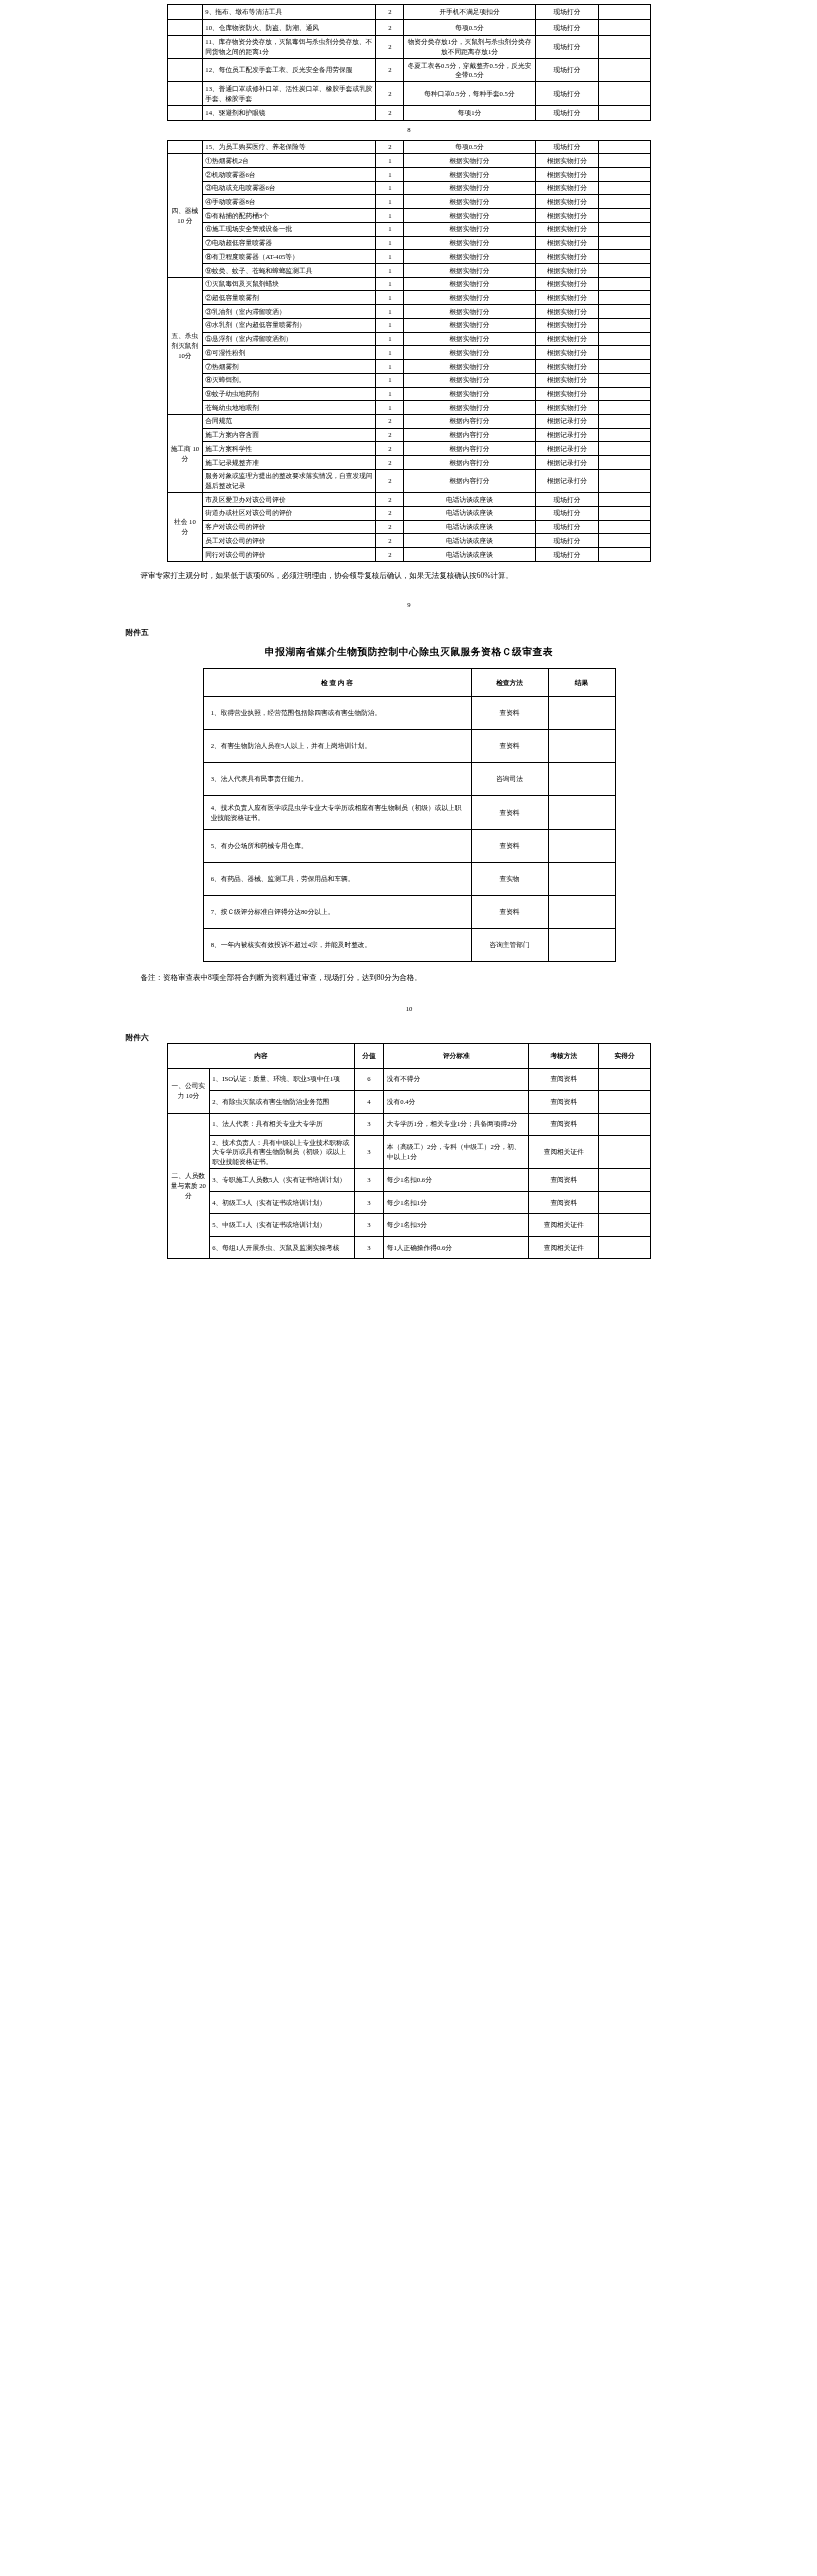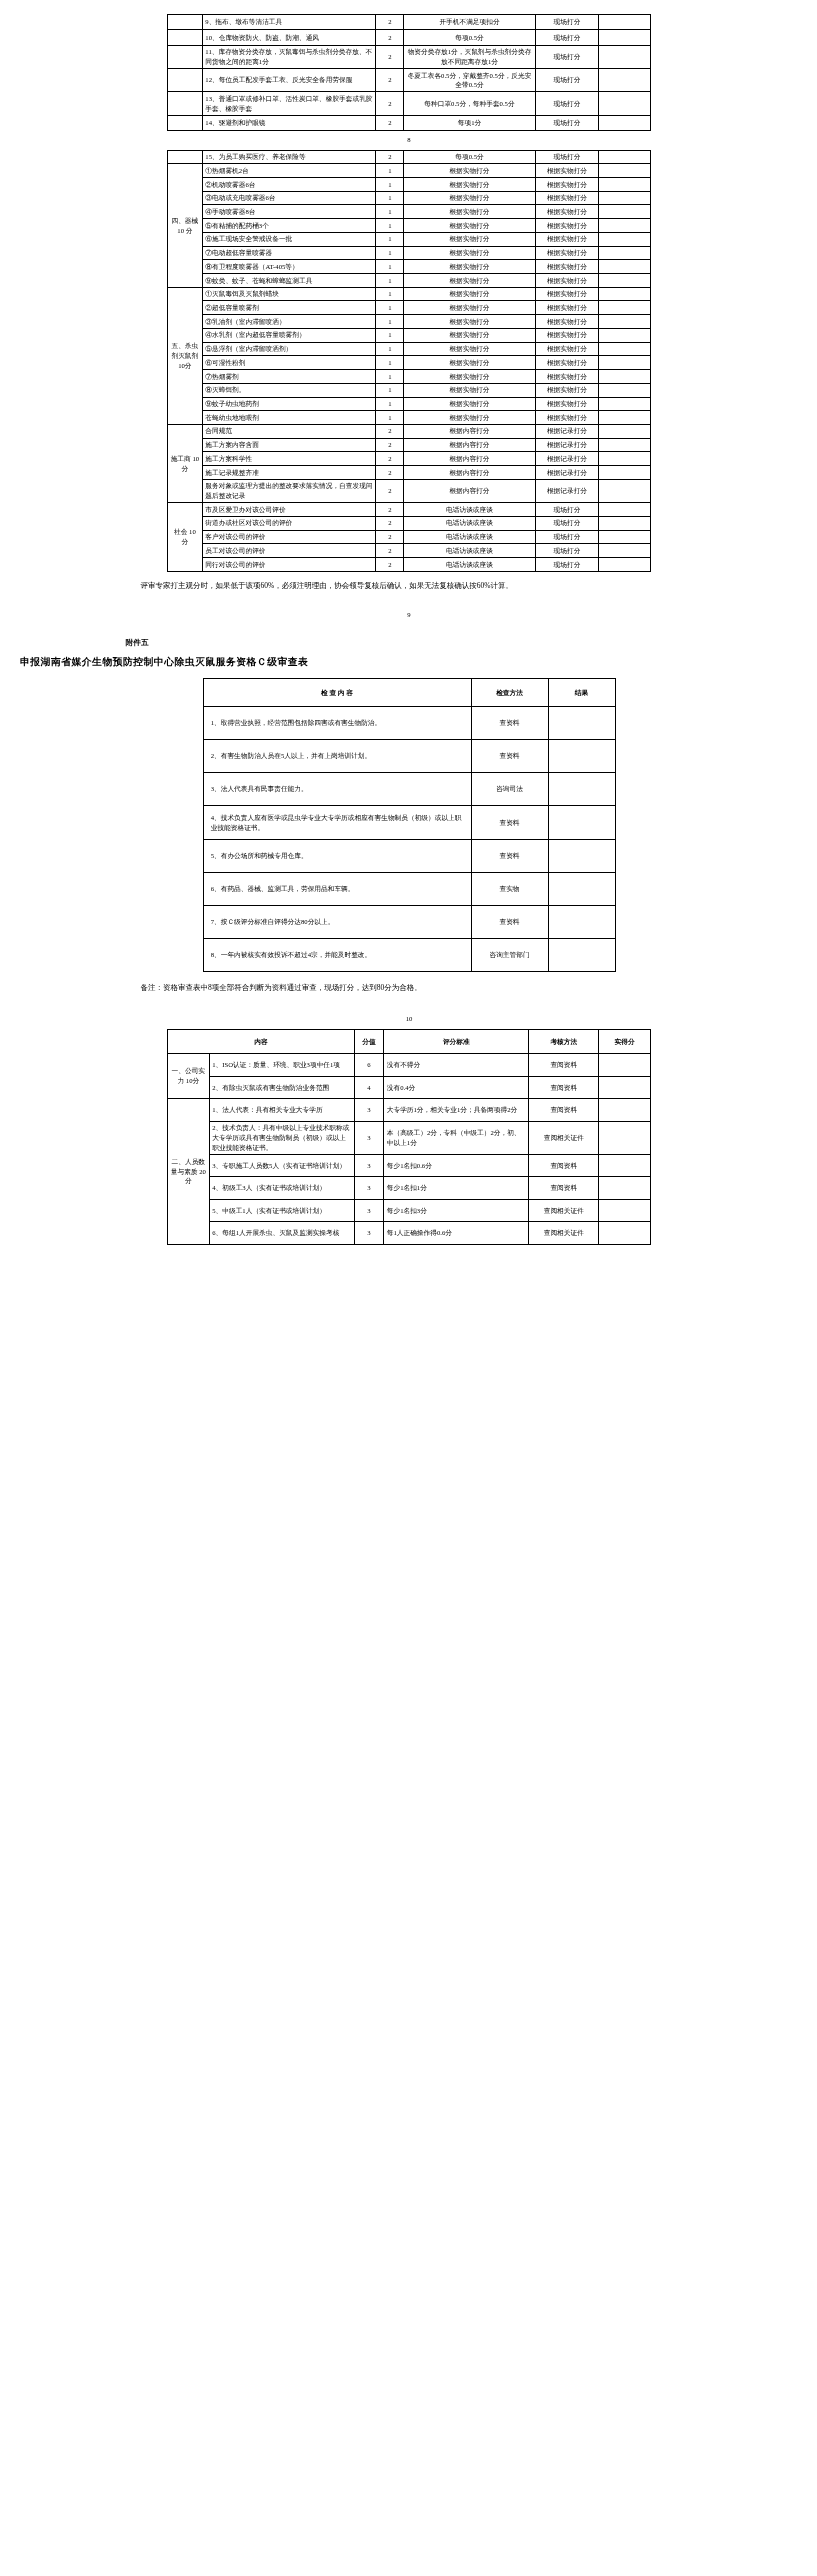--- a/index.html
+++ b/index.html
@@ -1,26 +1,26 @@
 <!DOCTYPE html>
 <html style="font-size:8.2px"><head>
 <meta charset="utf-8">
 <style>
   html,body{margin:0;padding:0;background:#ffffff;}
   body{font-family:"Liberation Serif","DejaVu Serif",serif;color:#000;}
-  .page{width:818px;margin:14px auto;position:relative;}
+  .page{width:818px;margin:4px auto;position:relative;}
   table.grid{border-collapse:collapse;table-layout:fixed;}
   table.grid td,table.grid th{border:0.5px solid #000;padding:1.5px 2.6px;font-size:6.7px;line-height:1.45;vertical-align:middle;}
   .c{text-align:center;}
   .l{text-align:left;}
   .pagenum{text-align:center;font-size:6.7px;margin:5.2px 0 6.2px;font-family:"Liberation Serif",serif;}
   .tbl-wrap{display:flex;justify-content:center;}
   .note{width:567px;margin:7.2px auto 0;font-size:7.5px;line-height:1.9;text-indent:2em;}
   .attach{width:567px;margin:0 auto;font-size:7.7px;font-weight:bold;padding-top:14.4px;}
-  .title{text-align:left;font-size:9.8px;font-weight:bold;margin:7.2px 0 9.3px;letter-spacing:0.5px;padding-left:20px;}
+  .title{text-align:center;font-size:9.8px;font-weight:bold;margin:7.2px 0 9.3px;letter-spacing:0.5px;}
   .title2{text-align:center;font-size:9.3px;font-weight:bold;margin:7.2px 0 9.3px;letter-spacing:0.5px;}
   .beizhu{width:567px;margin:8.2px auto 0;font-size:7.5px;line-height:1.9;text-indent:2em;}
   .sec1 td{height:11.3px;}
   .bigspacer{height:31px;}
 </style>
 </head>
 <body>
 
 <div class="page">
 
@@ -382,20 +382,21 @@
             <td class="c"></td>
           </tr>
         </tbody>
     </table>
   </div>
 
   <div class="beizhu">备注：资格审查表中8项全部符合判断为资料通过审查，现场打分，达到80分为合格。</div>
 
   <div class="pagenum" style="margin-top:20.6px;">10</div>
 
+  <div class="attach">附件六</div>
 
   <div class="tbl-wrap">
     <table class="grid" id="tbl6" style="width:484px;">
       <colgroup>
           <col style="width:37px">
           <col style="width:129px">
           <col style="width:26px">
           <col style="width:129px">
           <col style="width:62px">
           <col style="width:46px">

